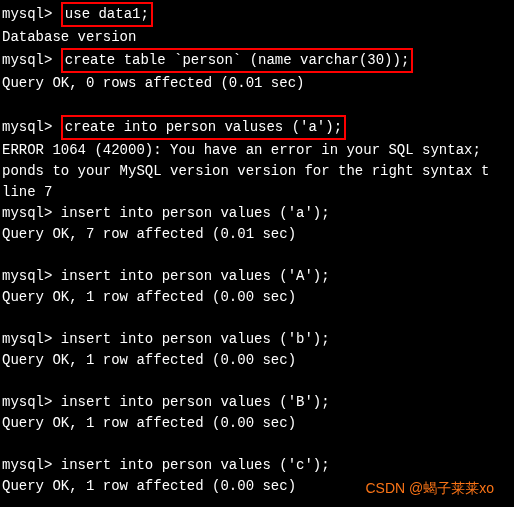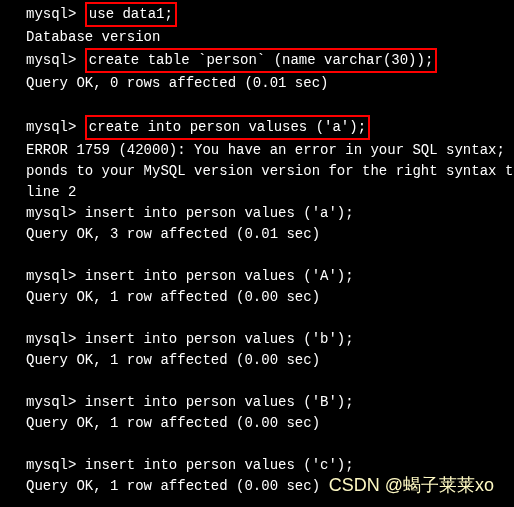--- a/index.html
+++ b/index.html
@@ -14,33 +14,32 @@
       font-size: 14px;
       line-height: 1.5;
       padding: 2px;
       width: 514px;
       height: 507px;
       overflow: hidden;
       white-space: nowrap;
     }
     .line {
       display: block;
-      margin-left: 24px;
     }
     .highlight-box {
       border: 2px solid #ff0000;
       display: inline-block;
       padding: 0 2px;
     }
     .watermark {
       position: absolute;
       bottom: 8px;
       right: 20px;
-      color: #fef9c3;
-      font-size: 18px;
+      color: #f97316;
+      font-size: 14px;
       font-family: sans-serif;
     }
     .blank-line {
       height: 1.5em;
     }
   </style>
 </head>
 <body>
 
 <div class="line">
@@ -48,25 +47,25 @@
 </div>
 <div class="line">Database version</div>
 <div class="line">
   <span>mysql&gt;</span> <span class="highlight-box">create table `person` (name varchar(30));</span>
 </div>
 <div class="line">Query OK, 0 rows affected (0.01 sec)</div>
 <div class="blank-line"></div>
 <div class="line">
   <span>mysql&gt;</span> <span class="highlight-box">create into person valuses ('a');</span>
 </div>
-<div class="line">ERROR 1759 (42000): You have an error in your SQL syntax;</div>
+<div class="line">ERROR 1064 (42000): You have an error in your SQL syntax;</div>
 <div class="line">ponds to your MySQL version version for the right syntax t</div>
-<div class="line"> line 2</div>
+<div class="line"> line 7</div>
 <div class="line">mysql&gt; insert into person values ('a');</div>
-<div class="line">Query OK, 3 row affected (0.01 sec)</div>
+<div class="line">Query OK, 7 row affected (0.01 sec)</div>
 <div class="blank-line"></div>
 <div class="line">mysql&gt; insert into person values ('A');</div>
 <div class="line">Query OK, 1 row affected (0.00 sec)</div>
 <div class="blank-line"></div>
 <div class="line">mysql&gt; insert into person values ('b');</div>
 <div class="line">Query OK, 1 row affected (0.00 sec)</div>
 <div class="blank-line"></div>
 <div class="line">mysql&gt; insert into person values ('B');</div>
 <div class="line">Query OK, 1 row affected (0.00 sec)</div>
 <div class="blank-line"></div>

